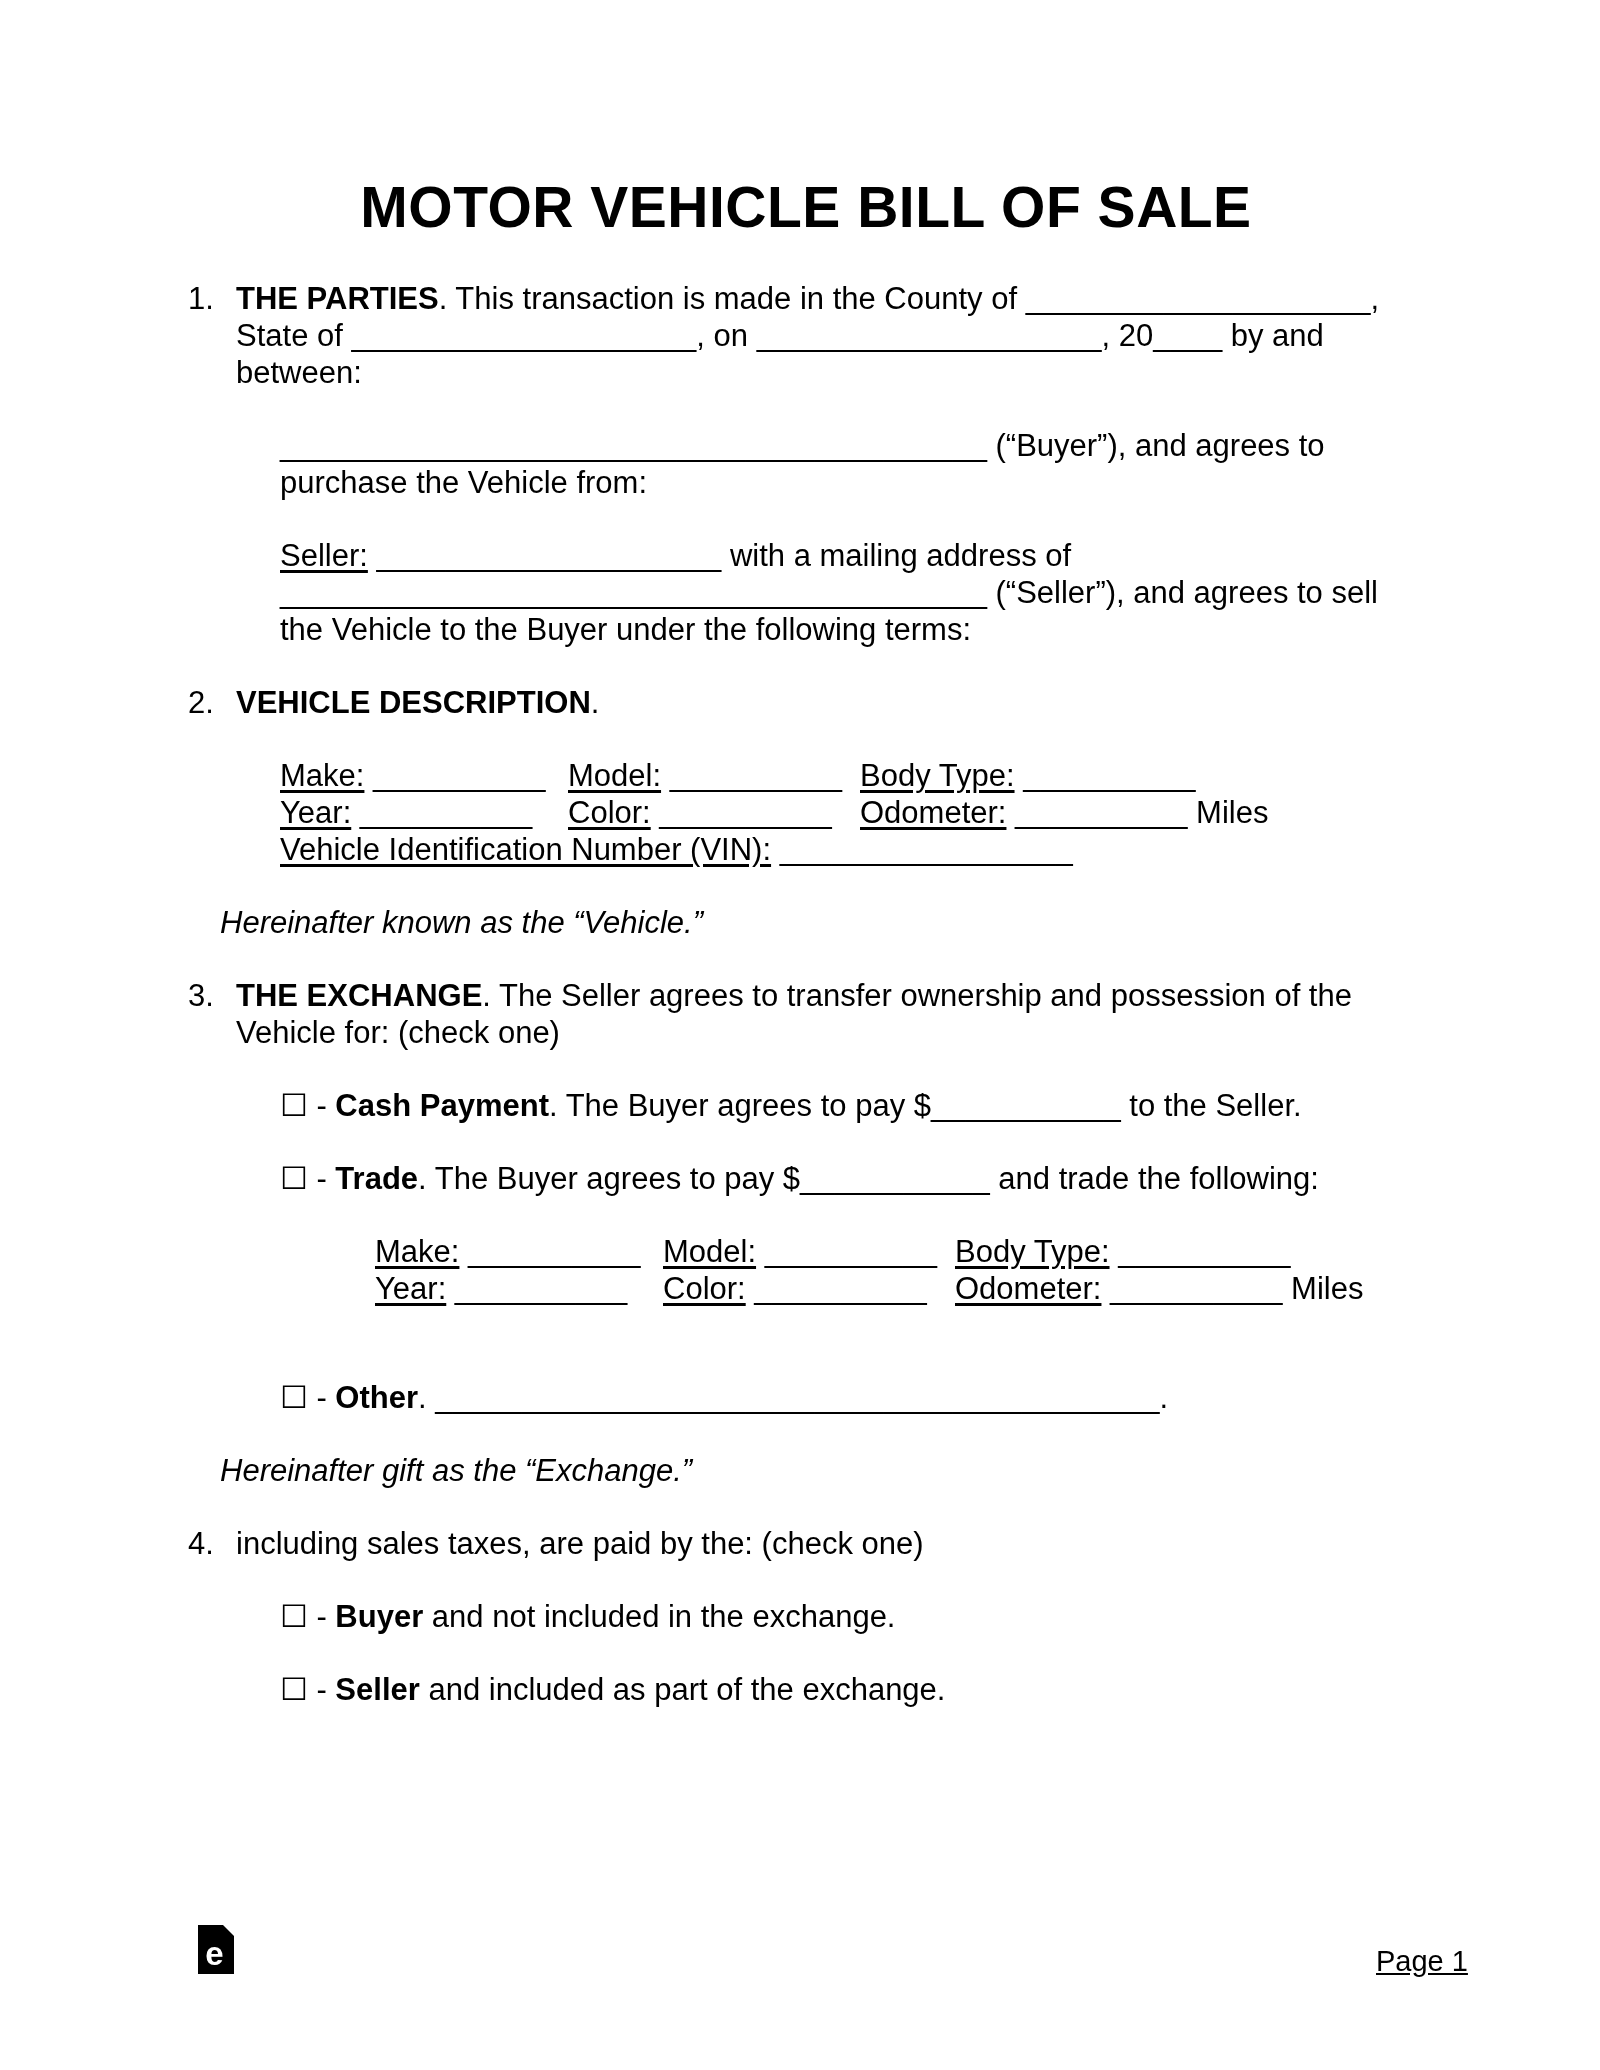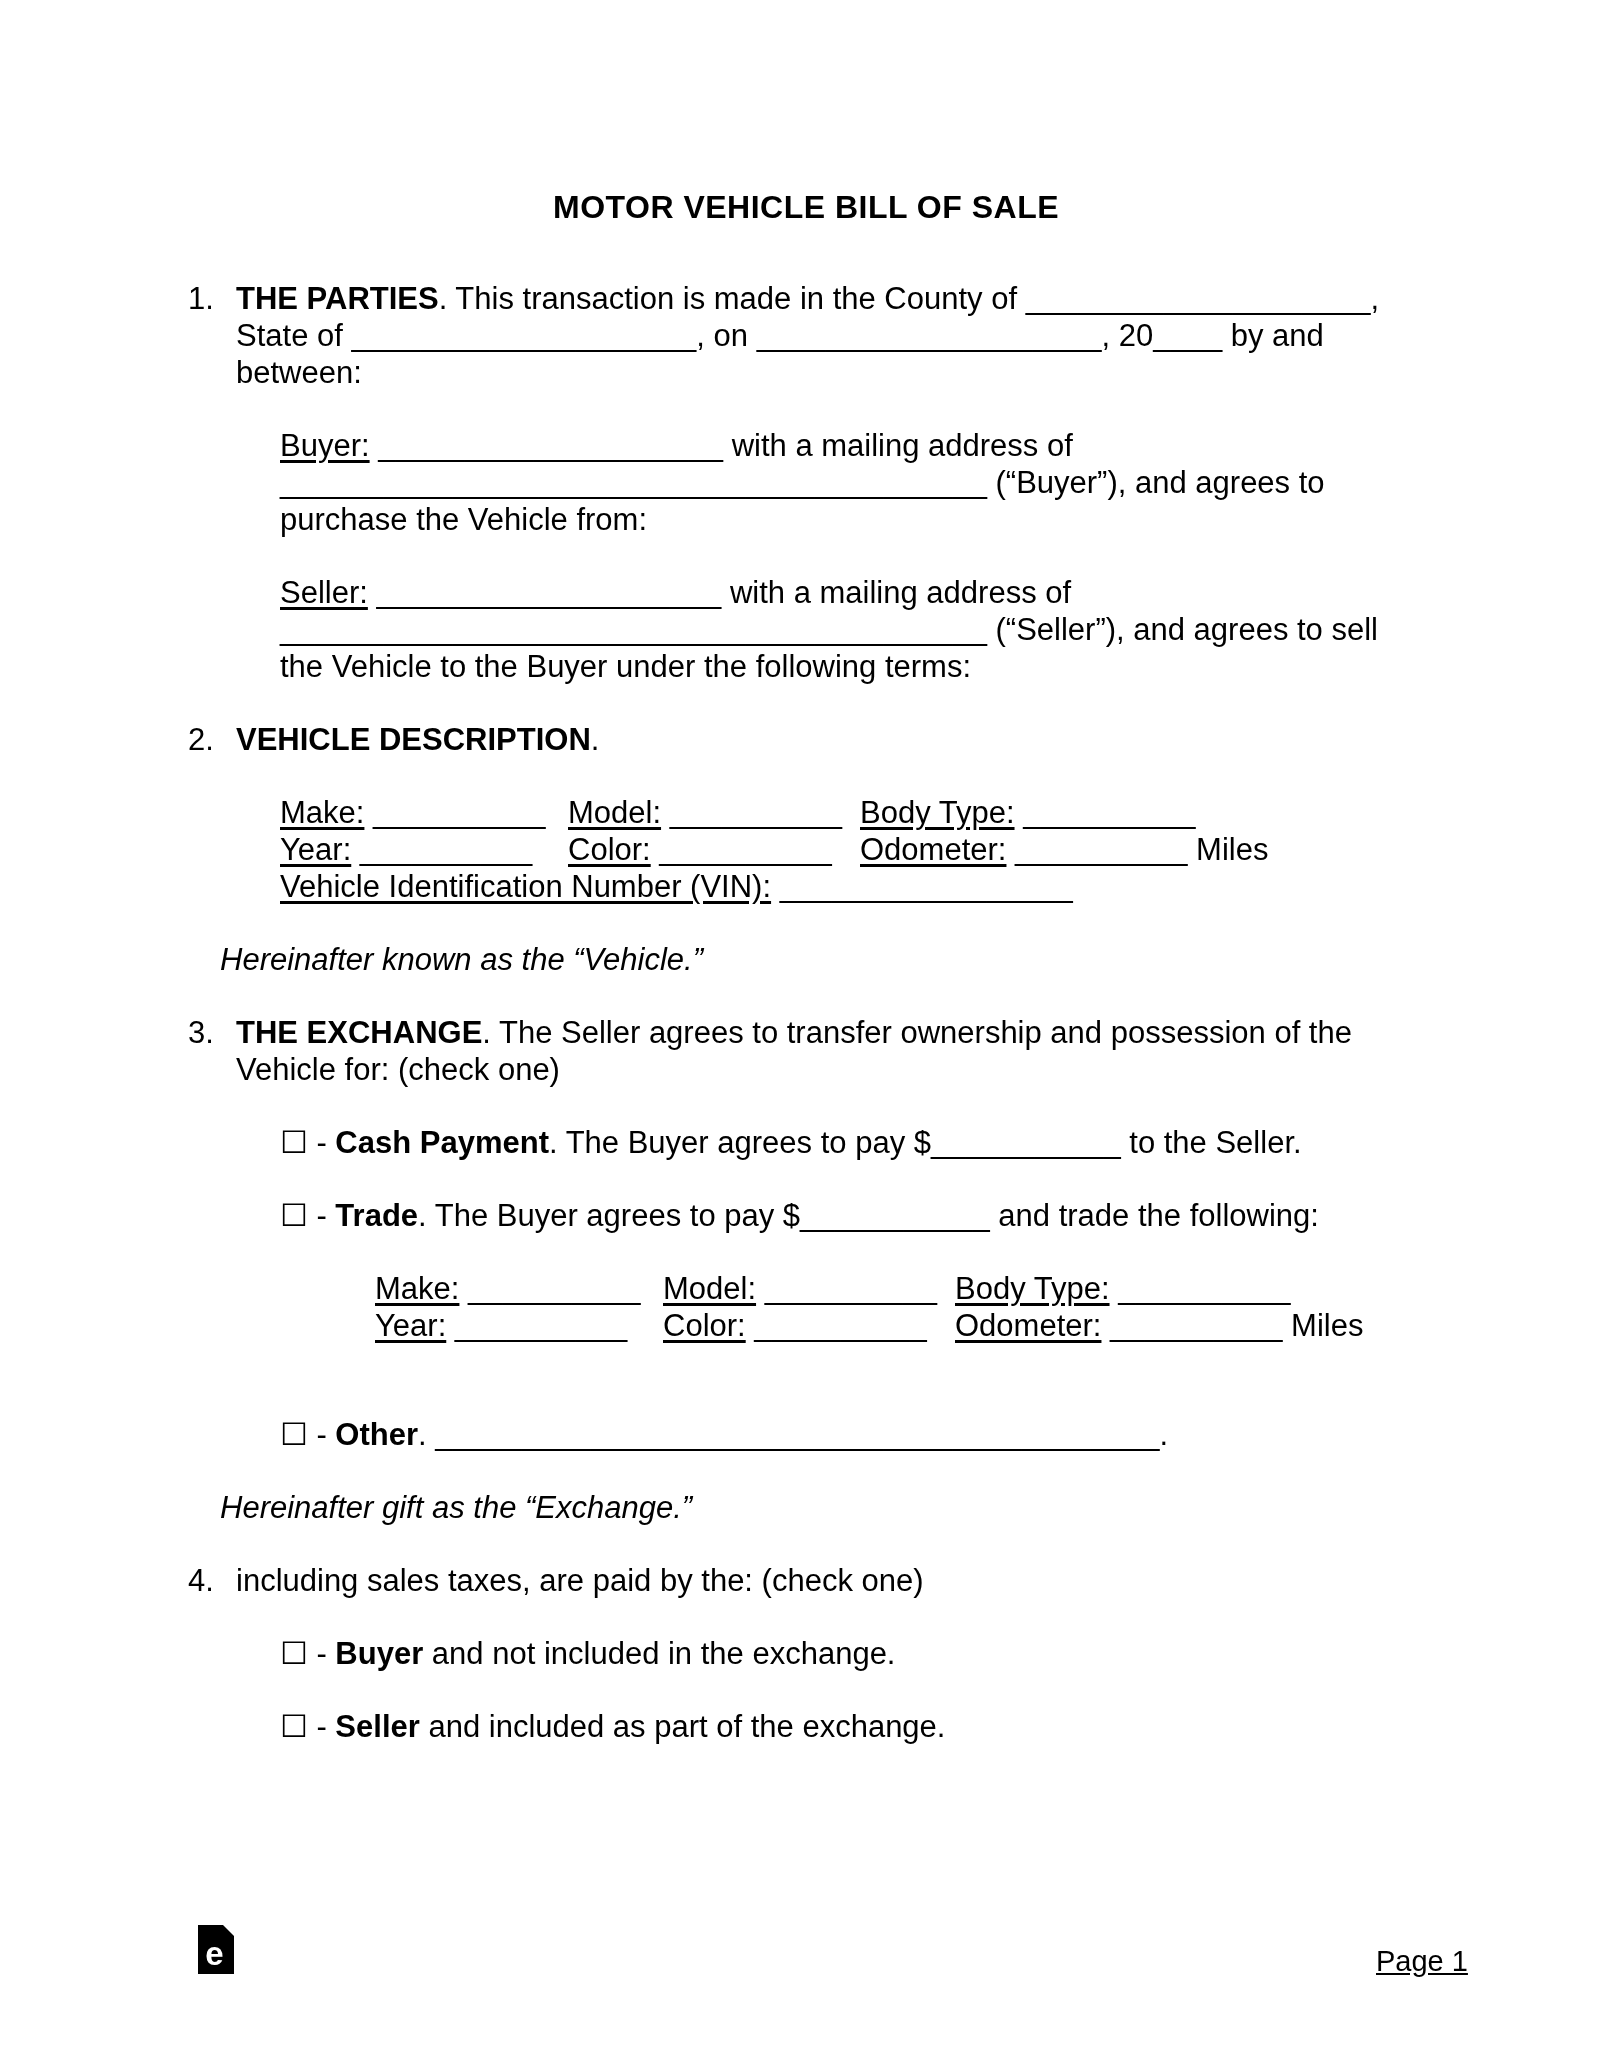--- a/index.html
+++ b/index.html
@@ -3,21 +3,21 @@
 <meta charset="utf-8">
 <style>
   html,body{margin:0;padding:0;background:#fff;}
   .sheet{
     position:relative;width:1600px;height:2070px;background:#ffffff;overflow:hidden;
     font-family:"Liberation Sans","DejaVu Sans",sans-serif;
     font-size:31px;line-height:37px;color:#000;
   }
   .page{padding:182px 150px 0 188px;}
   .title{
-    font-size:32px;line-height:50px;font-weight:bold;text-align:center;
+    font-size:57px;line-height:50px;font-weight:bold;text-align:center;
     margin:0 0 48px -26px;letter-spacing:0.5px;
   }
   .para{display:flex;margin:0 0 36px 0;}
   .num{flex:0 0 48px;}
   .pbody{flex:1 1 auto;min-width:0;}
   .ln{white-space:nowrap;}
   .sub{margin-left:92px;}
   .hang{margin-left:32px;font-style:italic;}
   .ttable{margin-left:187px;}
   .u{text-decoration:underline;text-underline-offset:4px;}
@@ -53,21 +53,20 @@
       <div class="num">1.</div>
       <div class="pbody">
         <div class="ln"><b>THE PARTIES</b><span>. This transaction is made in the County of </span><span class="blank">____________________</span><span>,</span></div>
         <div class="ln"><span>State of </span><span class="blank">____________________</span><span>, on </span><span class="blank">____________________</span><span>, 20</span><span class="blank">____</span><span> by and</span></div>
         <div class="ln">between:</div>
       </div>
     </div>
 
     <div class="para sub">
       <div class="pbody">
-        <div class="ln"><span class="u">Buyer:</span><span class="blank"> ____________________</span><span> with a mailing address of</span></div>
         <div class="ln"><span class="blank">_________________________________________</span><span> (“Buyer”), and agrees to</span></div>
         <div class="ln">purchase the Vehicle from:</div>
       </div>
     </div>
 
     <div class="para sub">
       <div class="pbody">
         <div class="ln"><span class="u">Seller:</span><span class="blank"> ____________________</span><span> with a mailing address of</span></div>
         <div class="ln"><span class="blank">_________________________________________</span><span> (“Seller”), and agrees to sell</span></div>
         <div class="ln">the Vehicle to the Buyer under the following terms:</div>

